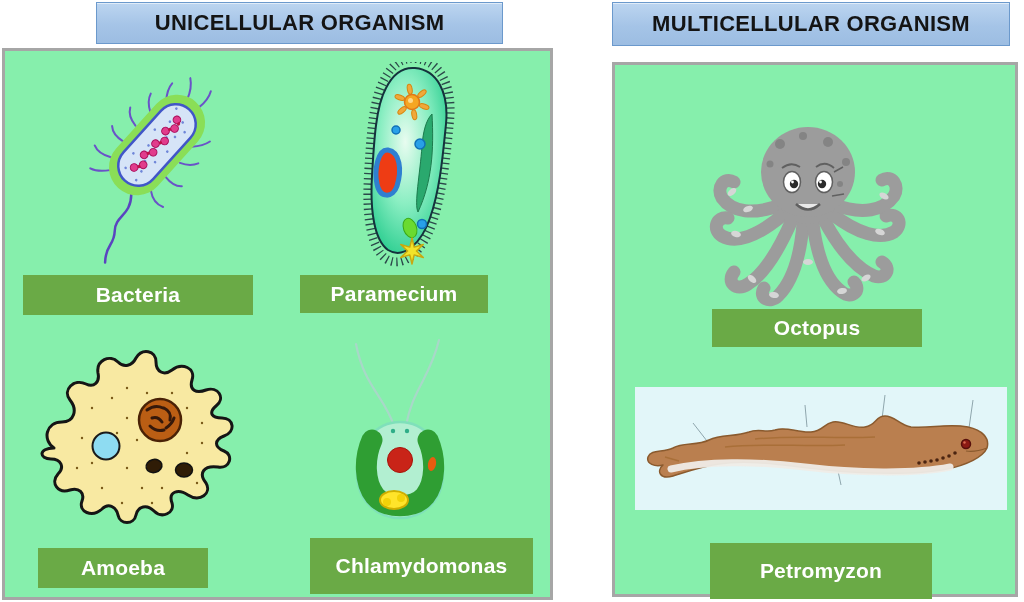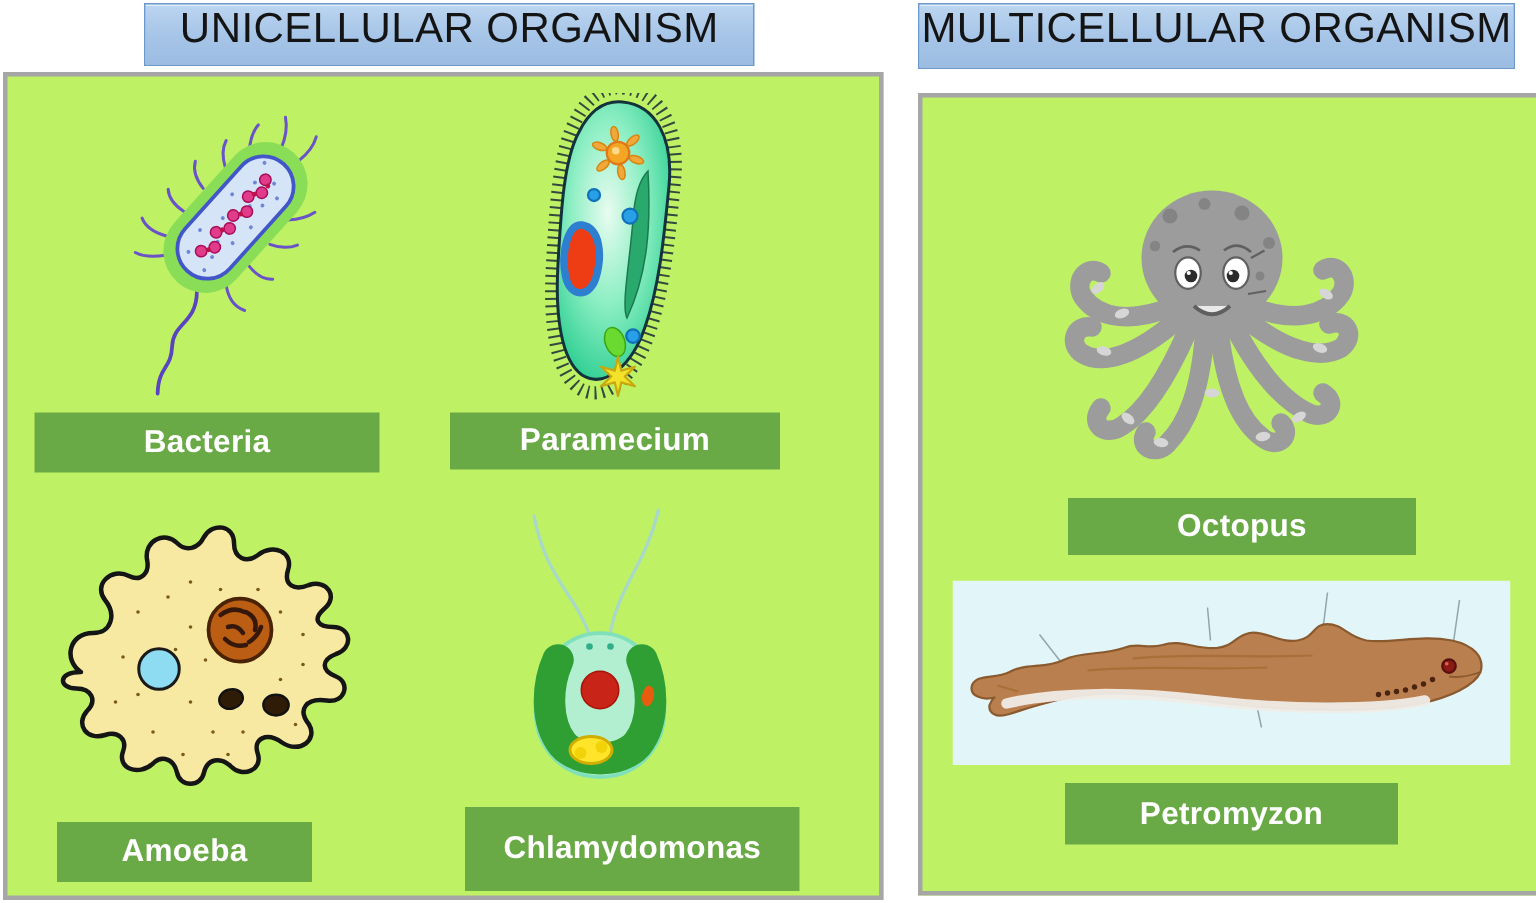--- a/index.html
+++ b/index.html
@@ -1,25 +1,25 @@
 <!DOCTYPE html>
 <html style="--header-bg: #a5c4e7; --header-border: #6b99cc; --header-text: #141414; --label-bg: #6aaa46; --label-text: #ffffff; --panel-border: #a6a6a6; --petromyzon-bg: #e2f6f9;"><head>
 <meta charset="utf-8">
 <style>
   html,body{margin:0;padding:0;background:#fff;}
   .stage{position:relative;width:1024px;height:602px;background:#fff;overflow:hidden;
          font-family:"Liberation Sans",sans-serif;}
-  .header{position:absolute;display:flex;align-items:flex-start;justify-content:center;
+  .header{position:absolute;display:flex;align-items:center;justify-content:center;
           background:linear-gradient(180deg,#bcd5f0 0%,var(--header-bg,#a5c4e7) 55%,#9cbde2 100%);
           border:1px solid var(--header-border,#6b99cc);
           box-shadow:inset 0 1px 0 rgba(255,255,255,.55);
-          color:var(--header-text,#141414);font-weight:400;font-size:28px;letter-spacing:.3px;}
+          color:var(--header-text,#141414);font-weight:700;font-size:22px;letter-spacing:.3px;}
   #hdr-left{left:96px;top:2px;width:405px;height:40px;}
   #hdr-right{left:612px;top:2px;width:396px;height:42px;}
-  .panel{position:absolute;background:#bef264;border:3px solid var(--panel-border,#a6a6a6);padding-left:36px;}
+  .panel{position:absolute;background:#86efac;border:3px solid var(--panel-border,#a6a6a6);}
   #panel-left{left:2px;top:48px;width:545px;height:546px;}
   #panel-right{left:612px;top:62px;width:400px;height:529px;}
   .fig{position:absolute;line-height:0;}
   .org-label{position:absolute;background:var(--label-bg,#6aaa46);color:var(--label-text,#fff);
              font-weight:700;font-size:21px;display:flex;align-items:center;justify-content:center;
              letter-spacing:.2px;}
 </style>
 </head>
 <body>
 
@@ -145,21 +145,21 @@
           <circle cx="42" cy="94" r="3.2"></circle>
             <circle cx="70" cy="162" r="4.5"></circle>
         </g>
         <path d="M 36 88 C 48 90 50 108 45 124 C 41 136 28 137 25 122 C 22 108 26 87 36 88 Z" fill="#ee3c14" stroke="#2f7fd0" stroke-width="5" stroke-linejoin="round"></path>
         <g transform="rotate(-20 58 166)">
           <ellipse cx="58" cy="166" rx="6.5" ry="10" fill="#6ada30" stroke="#3aa816" stroke-width="1"></ellipse>
         </g>
         <polygon points="60,176 57.8,185.1 48.7,182.5 55.5,189 48.7,195.5 57.8,192.9 60,202 62.2,192.9 71.3,195.5 64.5,189 71.3,182.5 62.2,185.1" fill="#f2e32a" stroke="#c8a810" stroke-width="1.5" stroke-linejoin="round"></polygon>
       </svg>
     </div>
-    <div class="org-label" style="left:295px;top:224px;width:220px;height:38px;">
+    <div class="org-label" style="left:295px;top:224px;width:188px;height:38px;">
       <span>Paramecium</span>
     </div>
 
     <div class="fig" style="left:27px;top:297px;">
       <svg width="205" height="180" viewBox="0 0 205 180">
         <path d="M 22 100 C 10 92 14 74 30 74 C 42 74 46 62 38 52 C 30 42 42 30 54 36
                  C 62 40 68 34 66 25 C 64 12 78 6 86 14 C 92 20 100 18 104 10
                  C 110 0 124 2 124 14 C 124 24 132 28 140 22 C 150 14 164 20 160 32
                  C 157 42 164 46 174 42 C 186 38 194 50 184 58 C 176 65 180 70 190 70
                  C 202 70 204 84 192 88 C 182 92 182 99 192 103 C 202 107 198 121 186 119
@@ -281,21 +281,21 @@
           <ellipse cx="84" cy="70" rx="8.5" ry="10.5" fill="#ffffff" stroke="#606060" stroke-width="1.5"></ellipse>
           <ellipse cx="116" cy="70" rx="8.5" ry="10.5" fill="#ffffff" stroke="#606060" stroke-width="1.5"></ellipse>
           <circle cx="86" cy="72" r="4.2" fill="#2b2b2b"></circle>
             <circle cx="114" cy="72" r="4.2" fill="#2b2b2b"></circle>
           <circle cx="84.5" cy="70" r="1.4" fill="#ffffff"></circle>
             <circle cx="112.5" cy="70" r="1.4" fill="#ffffff"></circle>
           <path d="M 88 92 Q 100 103 112 92" fill="#e9e9e9" stroke="#5f5f5f" stroke-width="2.5"></path>
         </g>
       </svg>
     </div>
-    <div class="org-label" style="left:97px;top:267px;width:232px;height:38px;">
+    <div class="org-label" style="left:97px;top:244px;width:210px;height:38px;">
       <span>Octopus</span>
     </div>
 
     <div class="fig" style="left:20px;top:322px;">
       <svg width="372" height="123" viewBox="0 0 372 123">
         <rect x="0" y="0" width="372" height="123" style="fill:var(--petromyzon-bg,#e2f6f9)"></rect>
         <g fill="none" stroke="#8fa6ad" stroke-width="1">
           <path d="M 250 8 L 247 32"></path>
             <path d="M 338 13 L 334 41"></path>
           <path d="M 170 18 L 172 40"></path>
@@ -321,17 +321,17 @@
             <circle cx="308" cy="71" r="1.8"></circle>
           <circle cx="302" cy="73" r="1.8"></circle>
             <circle cx="296" cy="74" r="1.8"></circle>
             <circle cx="290" cy="75" r="1.8"></circle>
           <circle cx="284" cy="76" r="1.8"></circle>
         </g>
         <circle cx="331" cy="57" r="4.5" fill="#8b1a14" stroke="#58100c" stroke-width="1.5"></circle>
         <circle cx="329.5" cy="55.5" r="1.2" fill="#d86a50"></circle>
       </svg>
     </div>
-    <div class="org-label" style="left:95px;top:457px;width:222px;height:41px;">
+    <div class="org-label" style="left:95px;top:478px;width:222px;height:56px;">
       <span>Petromyzon</span>
     </div>
   </div>
 </div>
 
 </body></html>

